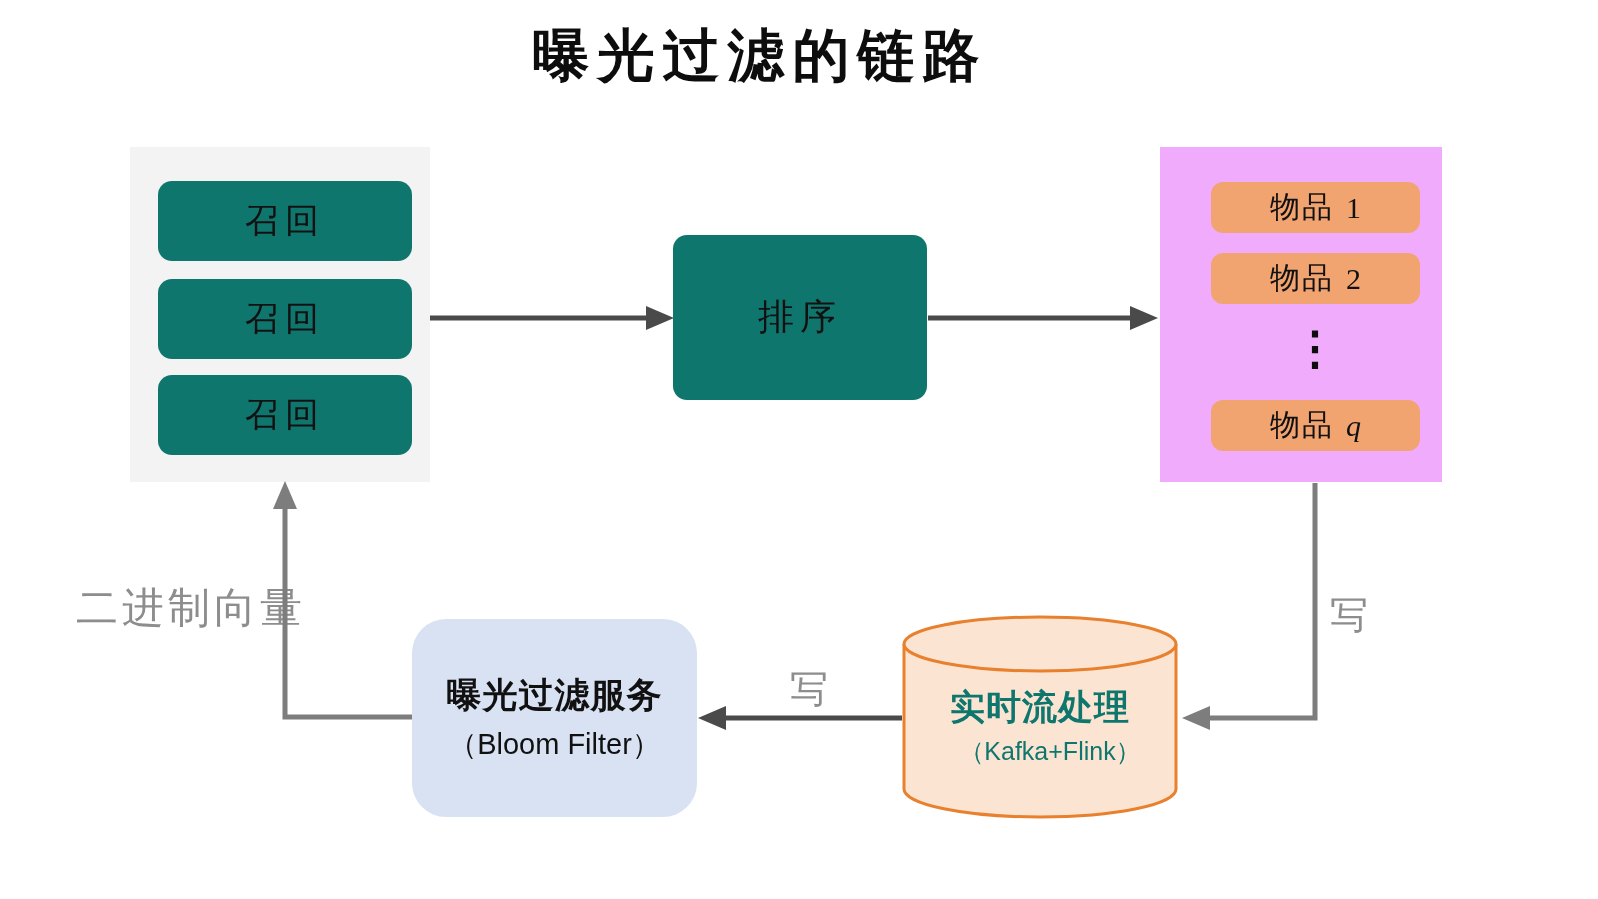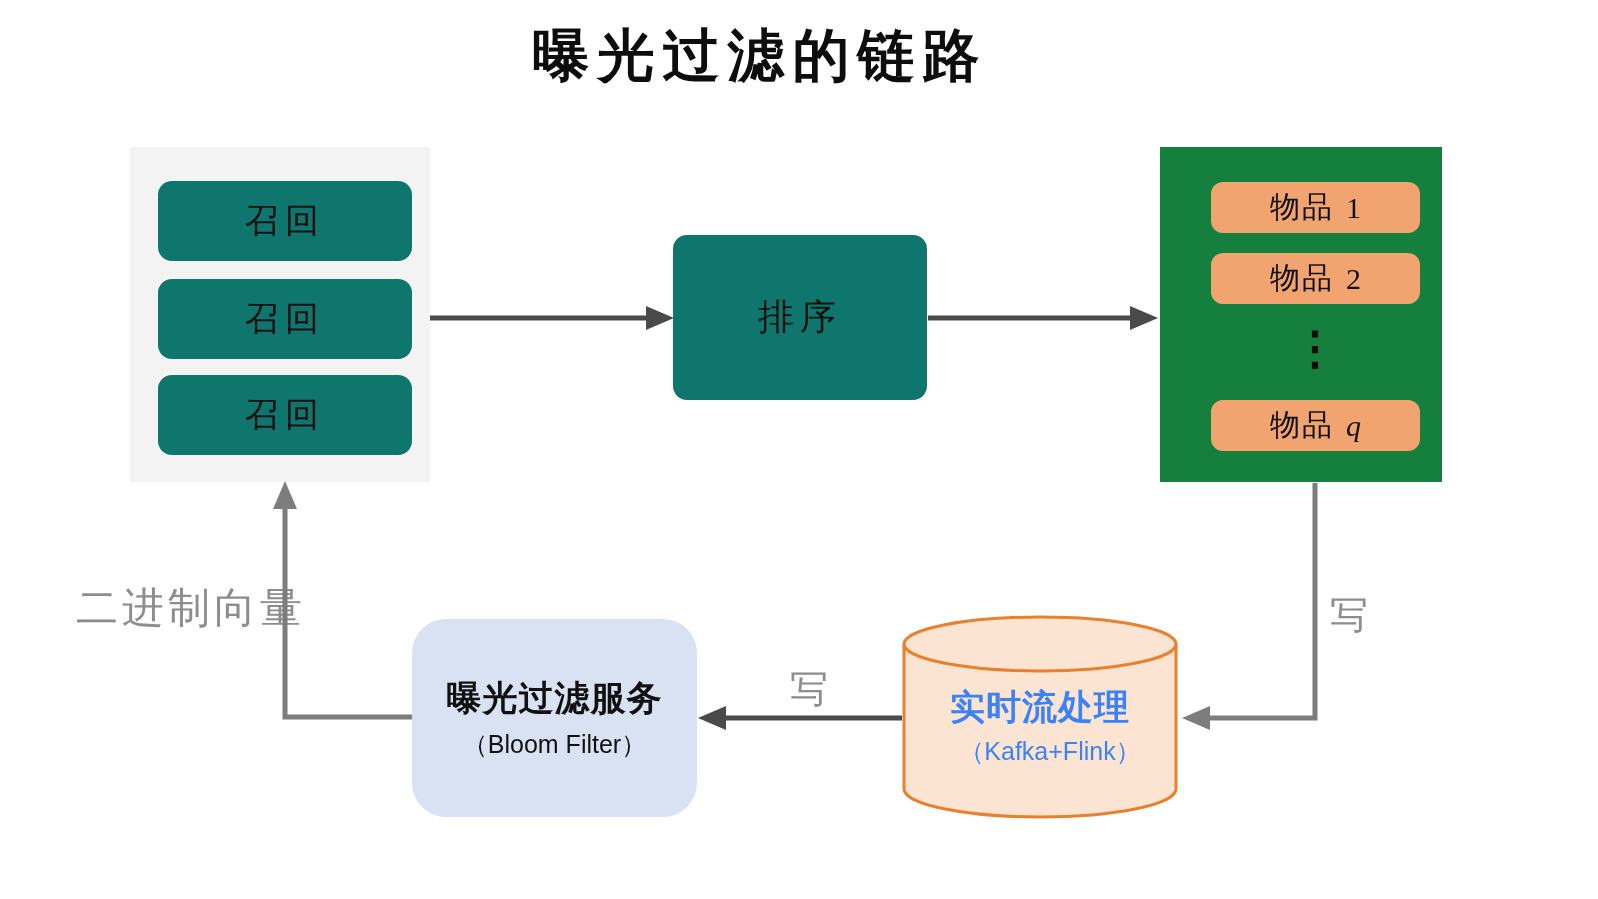--- a/index.html
+++ b/index.html
@@ -38,21 +38,21 @@
     height: 335px;
   }
   .recall-panel {
     left: 130px;
     width: 300px;
     background: #f3f3f3;
   }
   .items-panel {
     left: 1160px;
     width: 282px;
-    background: #15803d;
+    background: #f0abfc;
   }
 
   
   .blue-box {
     position: absolute;
     background: #0f766e;
     border-radius: 14px;
     display: flex;
     align-items: center;
     justify-content: center;
@@ -133,21 +133,21 @@
     align-items: center;
     justify-content: center;
     color: #111111;
   }
   .bloom-title {
     font-size: 35px;
     font-weight: 700;
     letter-spacing: 1px;
   }
   .bloom-subtitle {
-    font-size: 25px;
+    font-size: 29px;
     font-weight: 400;
     margin-top: 6px;
   }
 
   
   .cylinder {
     position: absolute;
     left: 902px;
     top: 615px;
     width: 276px;
@@ -156,21 +156,21 @@
   .cylinder-text {
     position: absolute;
     left: 0;
     top: 36px;
     width: 276px;
     height: 150px;
     display: flex;
     flex-direction: column;
     align-items: center;
     justify-content: center;
-    color: #3b82f6;
+    color: #0f766e;
   }
   .cyl-title {
     font-size: 35px;
     font-weight: 700;
     letter-spacing: 1px;
   }
   .cyl-subtitle {
     font-size: 25px;
     font-weight: 400;
     margin-top: 4px;

